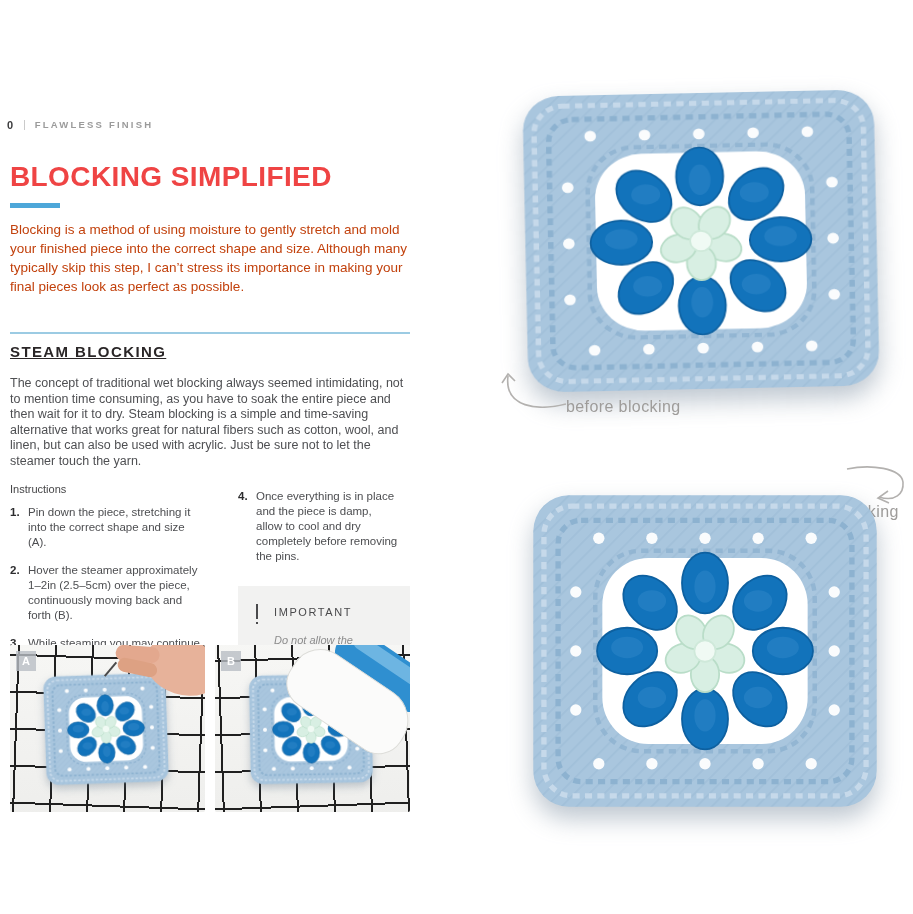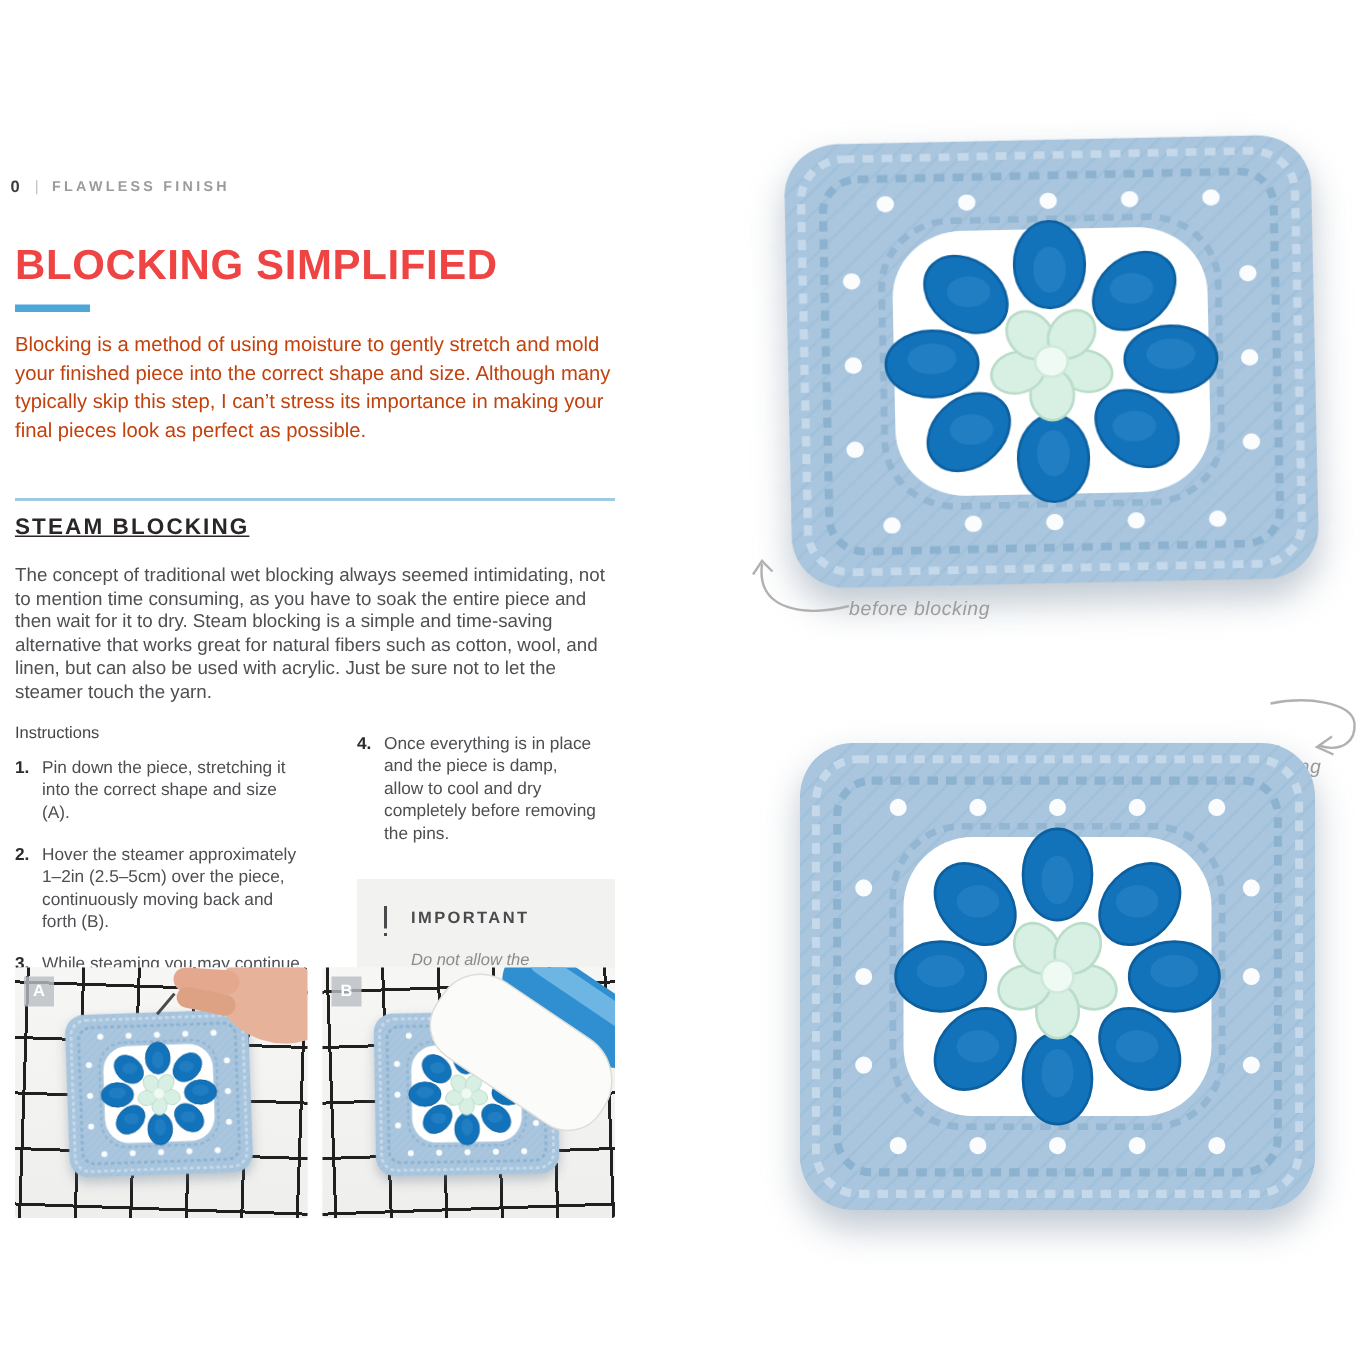--- a/index.html
+++ b/index.html
@@ -21,21 +21,21 @@
   h3.instr-h{margin:13px 0 0 0;font-size:11px;font-weight:400;color:#454547;}
   .steps{margin-top:10px;display:grid;grid-template-columns:206px 194px;}
   .steps-right{padding-left:22px;transform:translateY(-16px);}
   .step{display:flex;margin-bottom:13px;font-size:11.5px;line-height:15px;color:#4d4e51;padding-right:10px;}
   .step .num{flex:none;width:18px;font-weight:700;color:#2c2c2e;}
   .important-box{margin-top:22px;background:#f2f2f1;padding:17px 0 20px 15px;width:157px;}
   .imp-head{display:flex;align-items:flex-start;}
   .excl{margin-top:1px;display:flex;flex-direction:column;align-items:center;width:8px;flex:none;}
   .excl .bar{width:2.5px;height:15px;background:#4a4a4c;}
   .excl .dot{width:2.5px;height:2.5px;background:#4a4a4c;margin-top:3px;}
-  .imp-title{margin-left:13px;font-size:11px;letter-spacing:1.6px;color:#4a4a4c;font-weight:700;padding-top:3px;}
+  .imp-title{margin-left:13px;font-size:11px;letter-spacing:1.6px;color:#4a4a4c;font-weight:400;padding-top:3px;}
   .imp-body{margin:8px 0 0 21px;font-size:11px;line-height:17px;color:#8c8c8c;font-style:italic;width:118px;}
 
   
   .photo-row{position:absolute;left:10px;top:645px;width:400px;height:167px;}
   .ph{position:absolute;top:0;width:195px;height:167px;background:#f6f6f4;overflow:hidden;border-radius:2px;}
   .ph.a{left:0;} .ph.b{left:205px;}
   .mat{position:absolute;inset:-30px;background:
       repeating-linear-gradient(0deg,transparent 0 35px,#202020 35px 37px),
       repeating-linear-gradient(90deg,transparent 0 35px,#202020 35px 37px),
       linear-gradient(#f8f8f6,#ededeb);}
@@ -53,21 +53,21 @@
   
   .steamer{position:absolute;right:-22px;top:-18px;width:150px;height:120px;transform:rotate(34deg);z-index:4;}
   .st-nose{position:absolute;left:10px;top:44px;width:130px;height:62px;background:#fbfbfa;border:1px solid #ddddd9;border-radius:30px 34px 26px 26px;}
   .st-cap{position:absolute;left:34px;top:10px;width:110px;height:44px;background:#2f8fd0;border-radius:22px;}
   .st-cap-hi{position:absolute;left:46px;top:14px;width:86px;height:14px;background:#6db5e2;border-radius:8px;}
 
   
   .big{position:absolute;filter:drop-shadow(0 12px 12px rgba(110,130,150,.45));}
   .big.before{left:520px;top:88px;transform:rotate(-1.2deg);}
   .big.after{left:528px;top:490px;}
-  .caption{position:absolute;font-size:13px;font-style:italic;color:#9e9c9a;letter-spacing:.4px;}
+  .caption{position:absolute;font-size:16px;color:#9e9c9a;letter-spacing:.4px;}
   .cap-before{left:566px;top:398px;}
   .cap-after{left:798px;top:467px;margin-top:36px;}
   .arrow{position:absolute;}
   .arr-before{left:492px;top:364px;}
   .arr-after{left:845px;top:462px;}
 </style>
 </head>
 <body>
 
 <svg width="0" height="0" style="position:absolute" aria-hidden="true">

